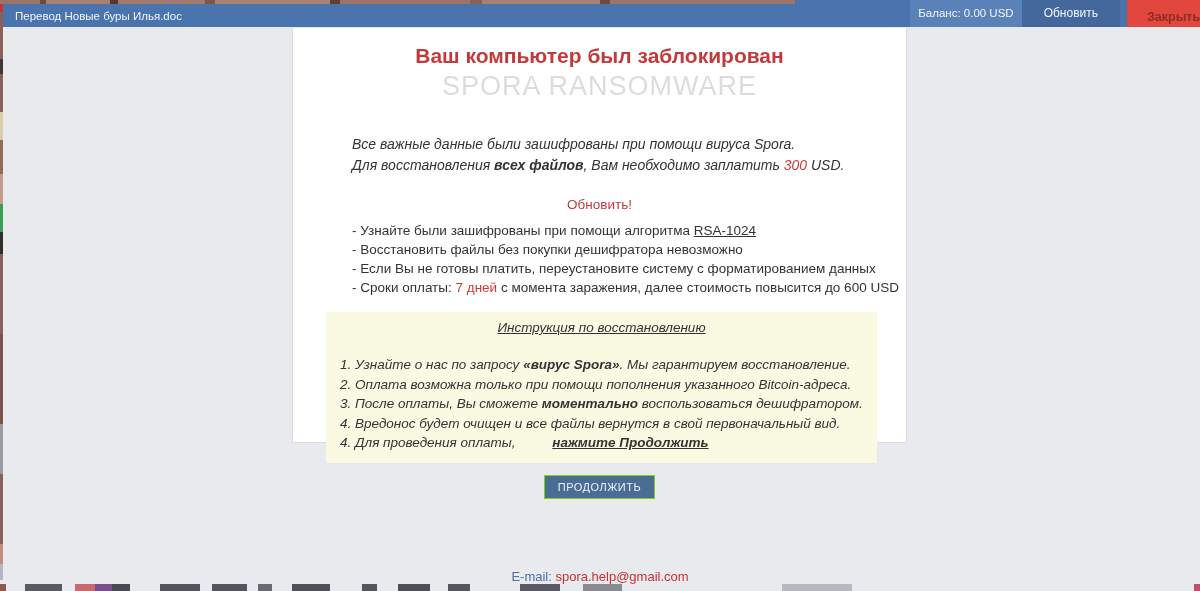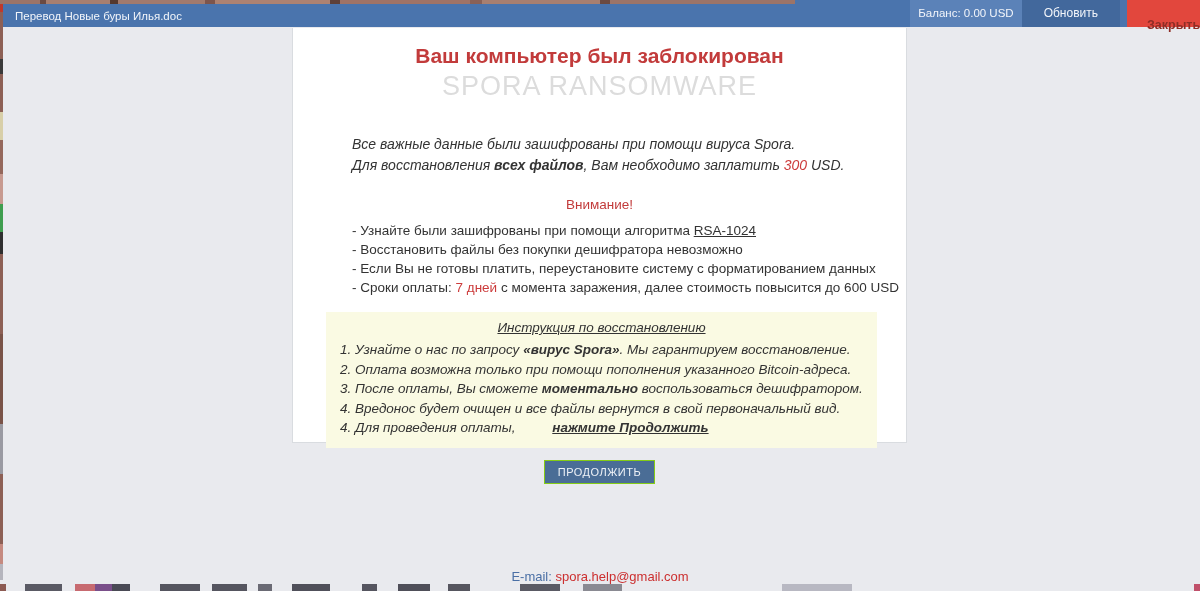--- a/index.html
+++ b/index.html
@@ -58,21 +58,21 @@
   .tb-balance {
     background: #5b82b8; color: #f2f5fa; font-size: 11.5px;
     padding: 0 8px; line-height: 27px;
   }
   .tb-refresh {
     background: #42689c; color: #f2f5fa; font-size: 12px;
     padding: 0 22px; line-height: 27px; margin-right: 7px; cursor: pointer;
   }
   .tb-close {
     background: #e2473d; color: #8e2d26; font-size: 12.5px; font-weight: bold;
-    padding: 12px 20px; line-height: 27px; cursor: pointer; width: 73px; text-align: center;
+    padding: 4px 20px; line-height: 27px; cursor: pointer; width: 73px; text-align: center;
   }
 
   
   .card {
     position: absolute; left: 292px; top: 28px; width: 615px; height: 415px;
     background: #ffffff; border: 1px solid #d9dce0; border-top: none; z-index: 1;
   }
   .heading {
     margin: 16px 0 0 0; text-align: center;
     font-size: 21px; font-weight: bold; color: #c23b3b;
@@ -92,21 +92,21 @@
   }
   .warning-list { margin: 9px 0 0 59px; font-size: 13.5px; line-height: 19px; color: #333; }
   .warning-list .u { text-decoration: underline; }
 
   .instructions {
     margin: 15px 0 0 33px; width: 551px;
     background: #fafae3; padding: 8px 0 10px 0;
   }
   .instructions-title {
     text-align: center; font-style: italic; text-decoration: underline;
-    font-size: 13.5px; color: #333; margin-bottom: 5px;
+    font-size: 13.5px; color: #333; margin-bottom: 20px;
   }
   .instr-item {
     margin-left: 14px; font-style: italic; font-size: 13.5px;
     line-height: 19.5px; color: #333;
   }
   .instr-item b { font-weight: bold; }
   .instr-item .bu { font-weight: bold; text-decoration: underline; margin-left: 33px; }
 
   .continue-btn {
     display: block; margin: 12px auto 0 auto;
@@ -145,21 +145,21 @@
 
   <div class="intro">
     <div>
       <span>Все важные данные были зашифрованы при помощи вируса Spora.</span>
     </div>
     <div>
       <span>Для восстановления </span><b>всех файлов</b><span>, Вам необходимо заплатить </span><span class="red-text">300</span><span> USD.</span>
     </div>
   </div>
 
-  <div class="warning-title">Внимание!</div>
+  <div class="warning-title">Обновить!</div>
 
   <div class="warning-list">
     <div class="warning-item">
       <span>- Узнайте были зашифрованы при помощи алгоритма </span><span class="u">RSA-1024</span><span></span>
     </div>
     <div class="warning-item">
       <span>- Восстановить файлы без покупки дешифратора невозможно</span>
     </div>
     <div class="warning-item">
       <span>- Если Вы не готовы платить, переустановите систему с форматированием данных</span>

